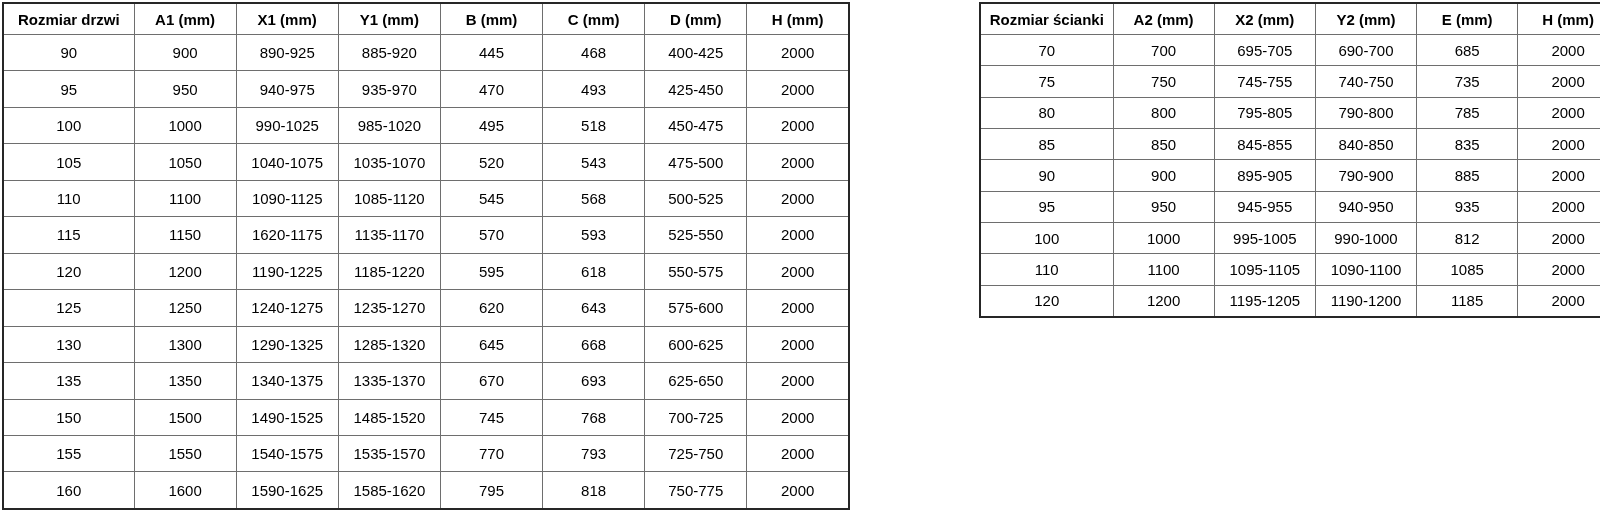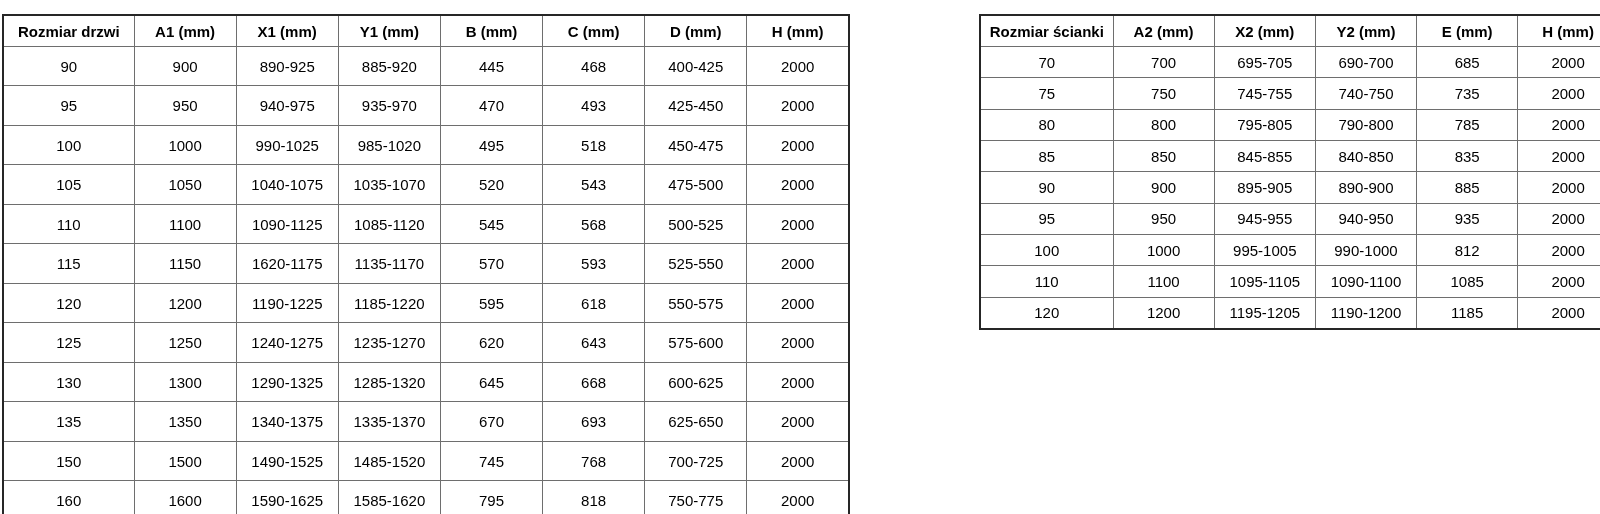--- a/index.html
+++ b/index.html
@@ -9,21 +9,21 @@
   }
   body {
     width: 1600px;
     height: 514px;
     position: relative;
     font-family: "Liberation Sans", sans-serif;
     color: #000000;
   }
   .tables-wrap {
     position: absolute;
-    left: 0; top: 12px;
+    left: 0; top: 0;
     width: 1600px; height: 488px;
   }
   table.spec-table {
     border-collapse: collapse;
     table-layout: fixed;
     position: absolute;
     border: 2px solid #262626;
     background: #ffffff;
   }
   table.door-table {
@@ -190,20 +190,30 @@
           <td>150</td>
           <td>1500</td>
           <td>1490-1525</td>
           <td>1485-1520</td>
           <td>745</td>
           <td>768</td>
           <td>700-725</td>
           <td>2000</td>
         </tr>
         <tr>
+          <td>155</td>
+          <td>1550</td>
+          <td>1540-1575</td>
+          <td>1535-1570</td>
+          <td>770</td>
+          <td>793</td>
+          <td>725-750</td>
+          <td>2000</td>
+        </tr>
+        <tr>
           <td>160</td>
           <td>1600</td>
           <td>1590-1625</td>
           <td>1585-1620</td>
           <td>795</td>
           <td>818</td>
           <td>750-775</td>
           <td>2000</td>
         </tr>
       </tbody>
@@ -258,21 +268,21 @@
           <td>850</td>
           <td>845-855</td>
           <td>840-850</td>
           <td>835</td>
           <td>2000</td>
         </tr>
         <tr>
           <td>90</td>
           <td>900</td>
           <td>895-905</td>
-          <td>890-900</td>
+          <td>790-900</td>
           <td>885</td>
           <td>2000</td>
         </tr>
         <tr>
           <td>95</td>
           <td>950</td>
           <td>945-955</td>
           <td>940-950</td>
           <td>935</td>
           <td>2000</td>

